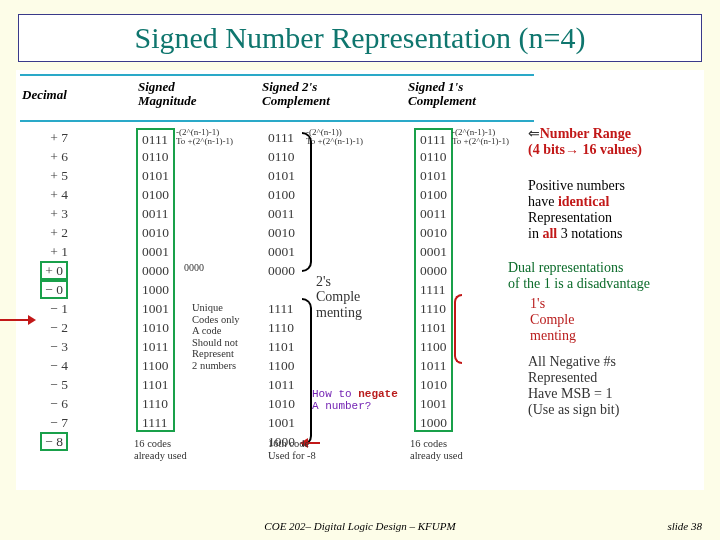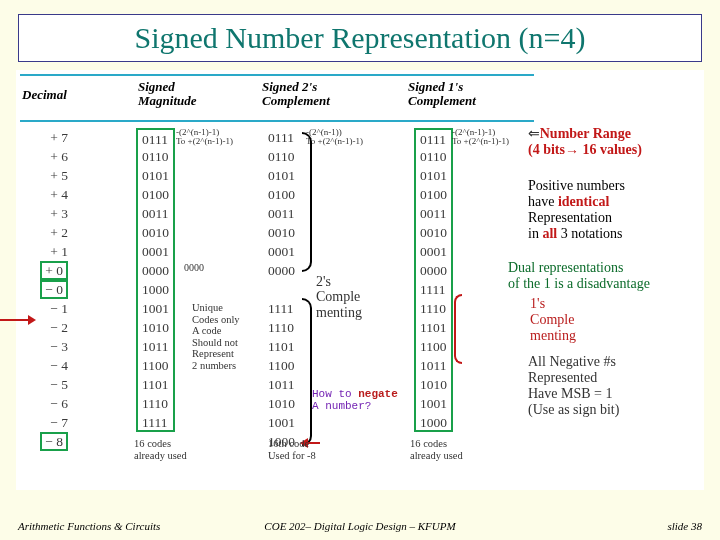--- a/index.html
+++ b/index.html
@@ -312,16 +312,15 @@
   <div class="u-note" style="left:118px; top:368px;"><span style="white-space:pre;">16 codes
 already used</span></div>
   <div class="u-note" style="left:252px; top:368px;"><span style="white-space:pre;">16th code
 Used for -8</span></div>
   <div class="u-note" style="left:394px; top:368px;"><span style="white-space:pre;">16 codes
 already used</span></div>
 
 </div>
 
 <div class="footer">
-  <span class="fl">Arithmetic Functions &amp; Circuits</span>
   <span class="fc">COE 202– Digital Logic Design – KFUPM</span>
   <span class="fr">slide 38</span>
 </div>
 
 </body></html>

